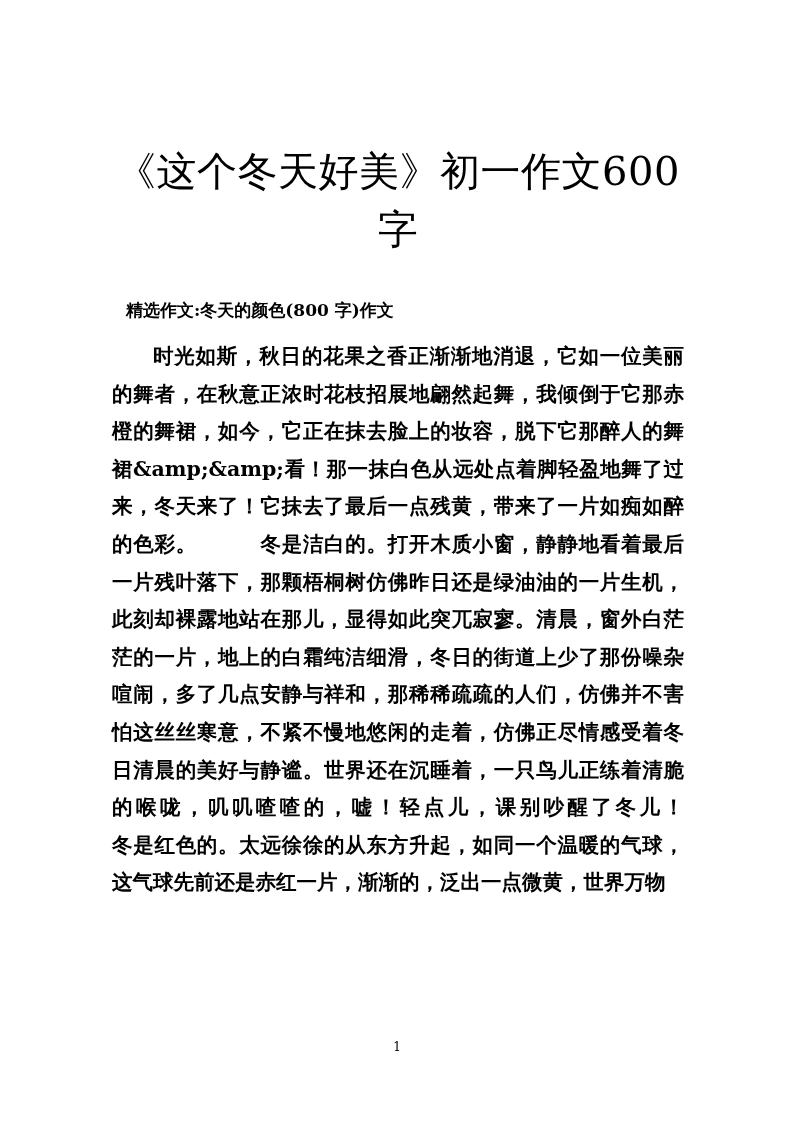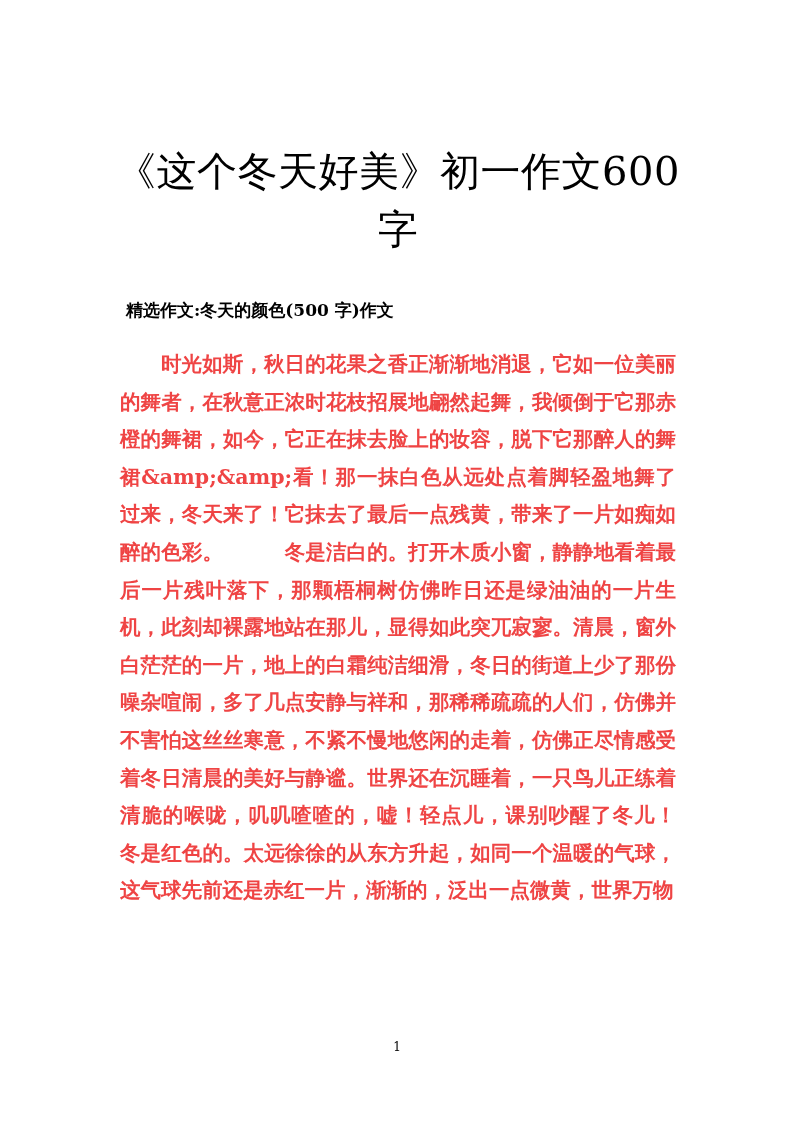--- a/index.html
+++ b/index.html
@@ -46,31 +46,31 @@
     padding-top: 40px;
     padding-left: 14px;
     font-family: "DejaVu Serif", "Liberation Serif", serif;
     font-weight: bold;
     font-size: 17px;
     line-height: 24px;
     color: #000000;
     white-space: pre;
   }
   .body-par {
-    margin: 8px;
+    margin: 0;
     padding: 0;
     padding-top: 16px;
     font-family: "DejaVu Serif", "Liberation Serif", serif;
     font-weight: bold;
     font-size: 20.5px;
     line-height: 37.6px;
     text-align: justify;
     text-align-last: left;
     text-justify: inter-character;
-    color: #ef4444;
+    color: #000000;
     text-indent: 41px;
     word-break: break-all;
     white-space: pre-wrap;
   }
   .page-number {
     position: absolute;
     left: 0;
     right: 0;
     top: 1040px;
     text-align: center;
@@ -83,21 +83,21 @@
 </style>
 </head>
 <body>
 
 <div class="page">
 
   <div class="content">
 
     <h1 class="doc-title">《这个冬天好美》初一作文600字</h1>
 
-    <p class="subtitle">精选作文:冬天的颜色(500 字)作文</p>
+    <p class="subtitle">精选作文:冬天的颜色(800 字)作文</p>
 
     <p class="body-par">时光如斯，秋日的花果之香正渐渐地消退，它如一位美丽的舞者，在秋意正浓时花枝招展地翩然起舞，我倾倒于它那赤橙的舞裙，如今，它正在抹去脸上的妆容，脱下它那醉人的舞裙&amp;amp;&amp;amp;看！那一抹白色从远处点着脚轻盈地舞了过来，冬天来了！它抹去了最后一点残黄，带来了一片如痴如醉的色彩。　　　冬是洁白的。打开木质小窗，静静地看着最后一片残叶落下，那颗梧桐树仿佛昨日还是绿油油的一片生机，此刻却裸露地站在那儿，显得如此突兀寂寥。清晨，窗外白茫茫的一片，地上的白霜纯洁细滑，冬日的街道上少了那份噪杂喧闹，多了几点安静与祥和，那稀稀疏疏的人们，仿佛并不害怕这丝丝寒意，不紧不慢地悠闲的走着，仿佛正尽情感受着冬日清晨的美好与静谧。世界还在沉睡着，一只鸟儿正练着清脆的喉咙，叽叽喳喳的，嘘！轻点儿，课别吵醒了冬儿！　　　冬是红色的。太远徐徐的从东方升起，如同一个温暖的气球，这气球先前还是赤红一片，渐渐的，泛出一点微黄，世界万物</p>
 
   </div>
 
   <div class="page-number">1</div>
 
 </div>
 
 </body></html>

